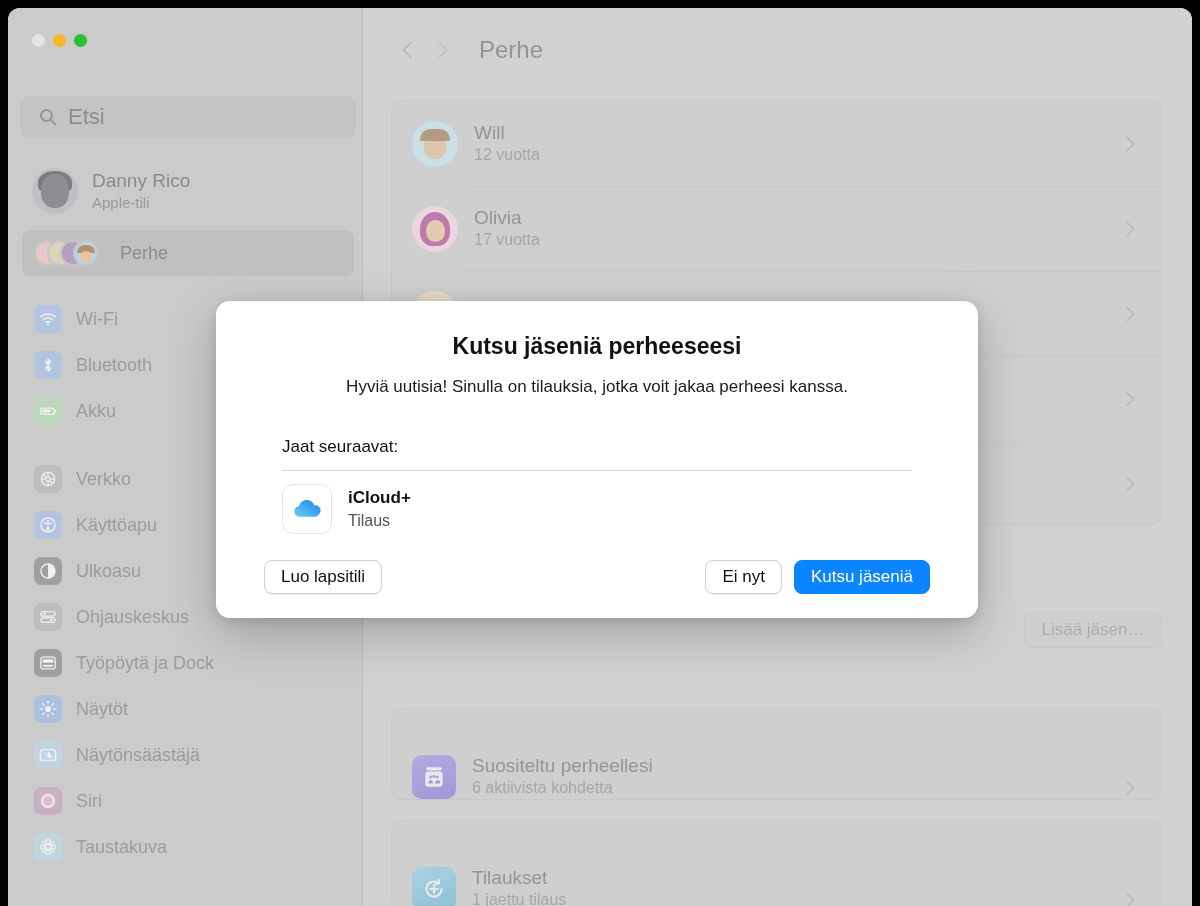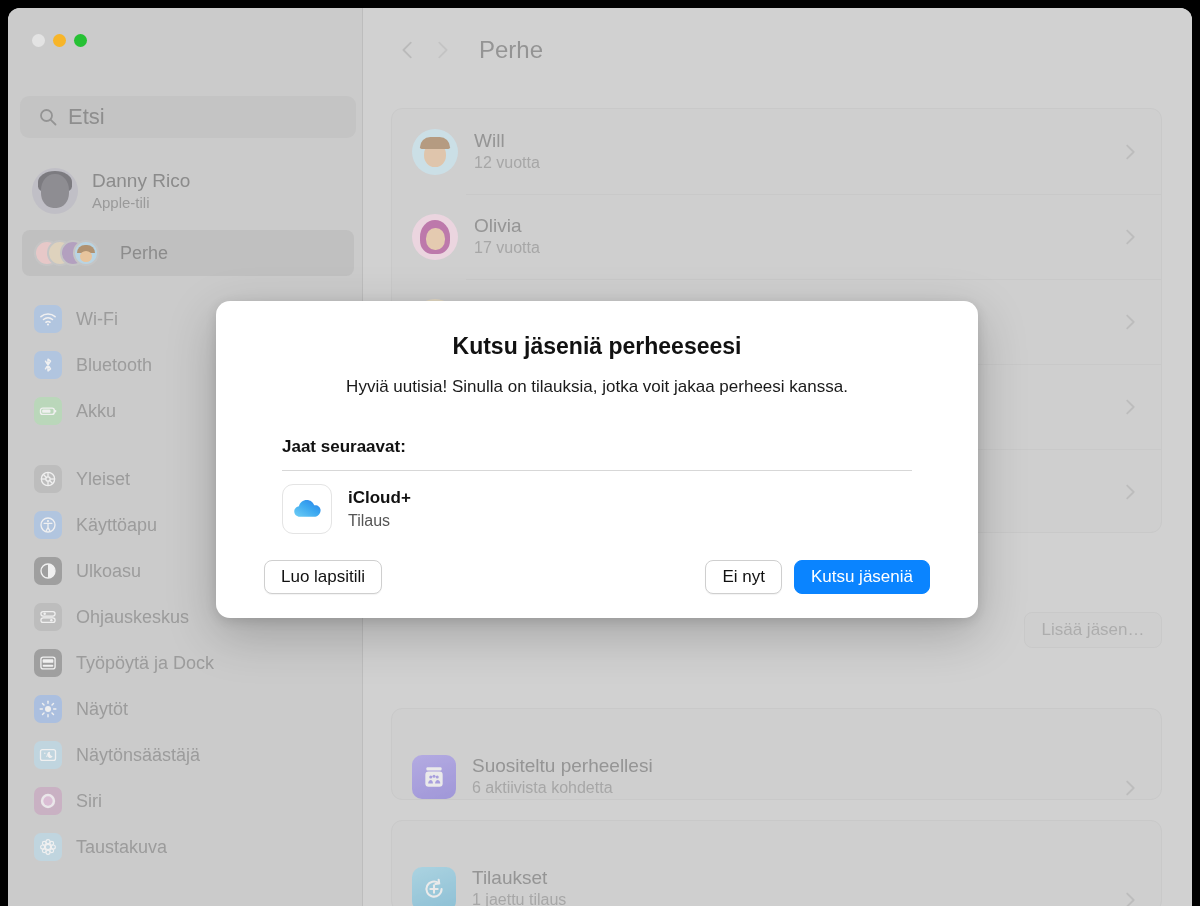--- a/index.html
+++ b/index.html
@@ -250,21 +250,21 @@
   .card {
     position: absolute;
     left: 28px;
     right: 30px;
     background: #cecece;
     border: 1px solid #c6c6c6;
     border-radius: 11px;
     box-sizing: border-box;
     overflow: hidden;
   }
-  #member-card { top: 100px; height: 425px; }
+  #member-card { top: 92px; height: 425px; }
 
   .member-row {
     position: relative;
     display: flex;
     align-items: center;
     height: 85px;
     padding: 0 20px 0 20px;
     box-sizing: border-box;
   }
   .member-row + .member-row::before {
@@ -407,21 +407,21 @@
     margin-top: 32px;
   }
   .modal-message {
     text-align: center;
     font-size: 17px;
     color: #1a1a1a;
     margin-top: 17px;
   }
   .share-heading {
     font-size: 17px;
-    font-weight: bold;
+    font-weight: normal;
     color: #111;
     margin-top: 40px;
     padding-left: 18px;
   }
   .share-divider {
     height: 1px;
     background: #d7d7d7;
     margin-top: 13px;
     margin-left: 18px;
     margin-right: 18px;
@@ -571,21 +571,21 @@
                     <circle cx="12" cy="12" r="2.6"></circle>
                     <line x1="12" y1="4" x2="12" y2="9.4"></line>
                     <line x1="12" y1="14.6" x2="12" y2="20"></line>
                     <line x1="4" y1="12" x2="9.4" y2="12"></line>
                     <line x1="14.6" y1="12" x2="20" y2="12"></line>
                     <line x1="6.3" y1="6.3" x2="10.1" y2="10.1"></line>
                     <line x1="13.9" y1="13.9" x2="17.7" y2="17.7"></line>
                   </g>
                 </svg>
               </span>
-              <span class="si-label">Yleiset</span>
+              <span class="si-label">Verkko</span>
             </div>
             <div class="sidebar-item">
               <span class="si-icon" style="background: rgb(168, 195, 232);">
                 <svg viewBox="0 0 24 24">
                   <circle cx="12" cy="12" r="8.4" fill="none" stroke="#fff" stroke-width="1.6"></circle>
                   <circle cx="12" cy="7.3" r="1.3" fill="#fff"></circle>
                   <path d="M7.3 10h9.4M12 10.8V15m0 0-2.2 4M12 15l2.2 4" fill="none" stroke="#fff" stroke-width="1.6" stroke-linecap="round"></path>
                 </svg>
               </span>
               <span class="si-label">Käyttöapu</span>

